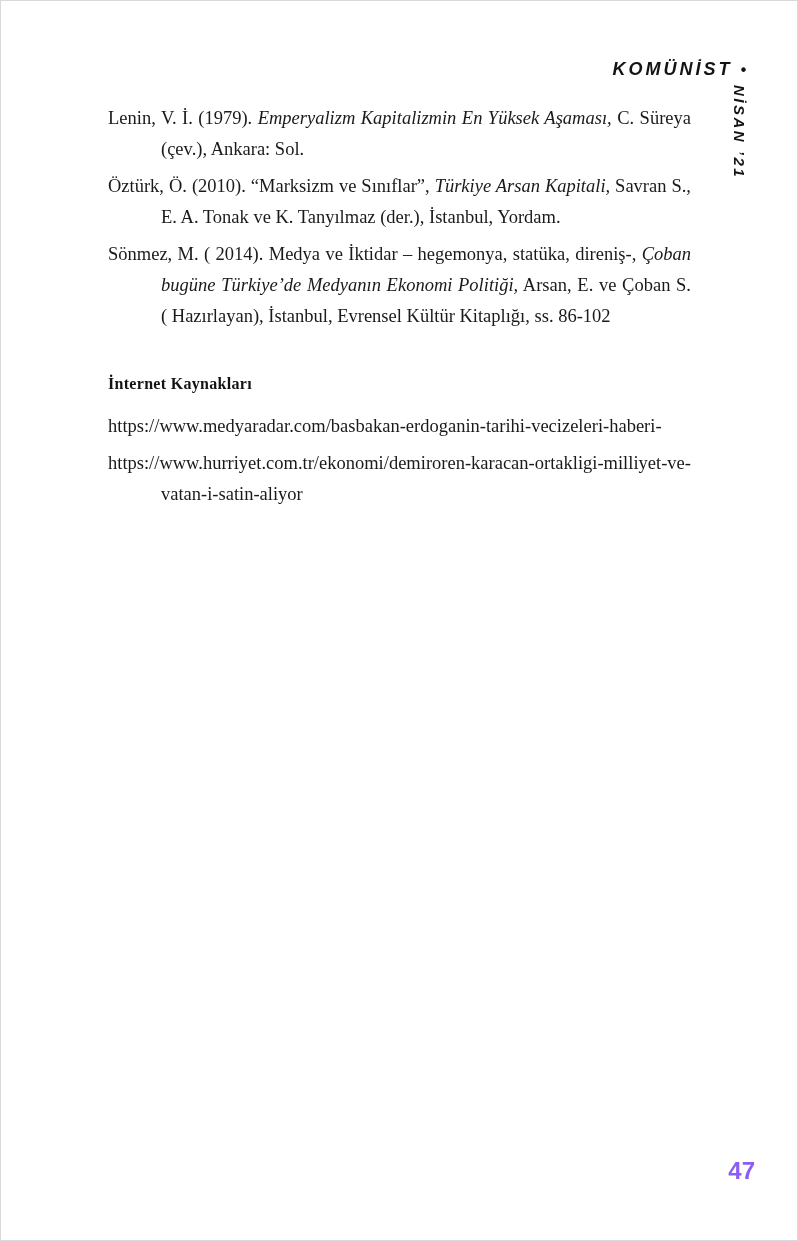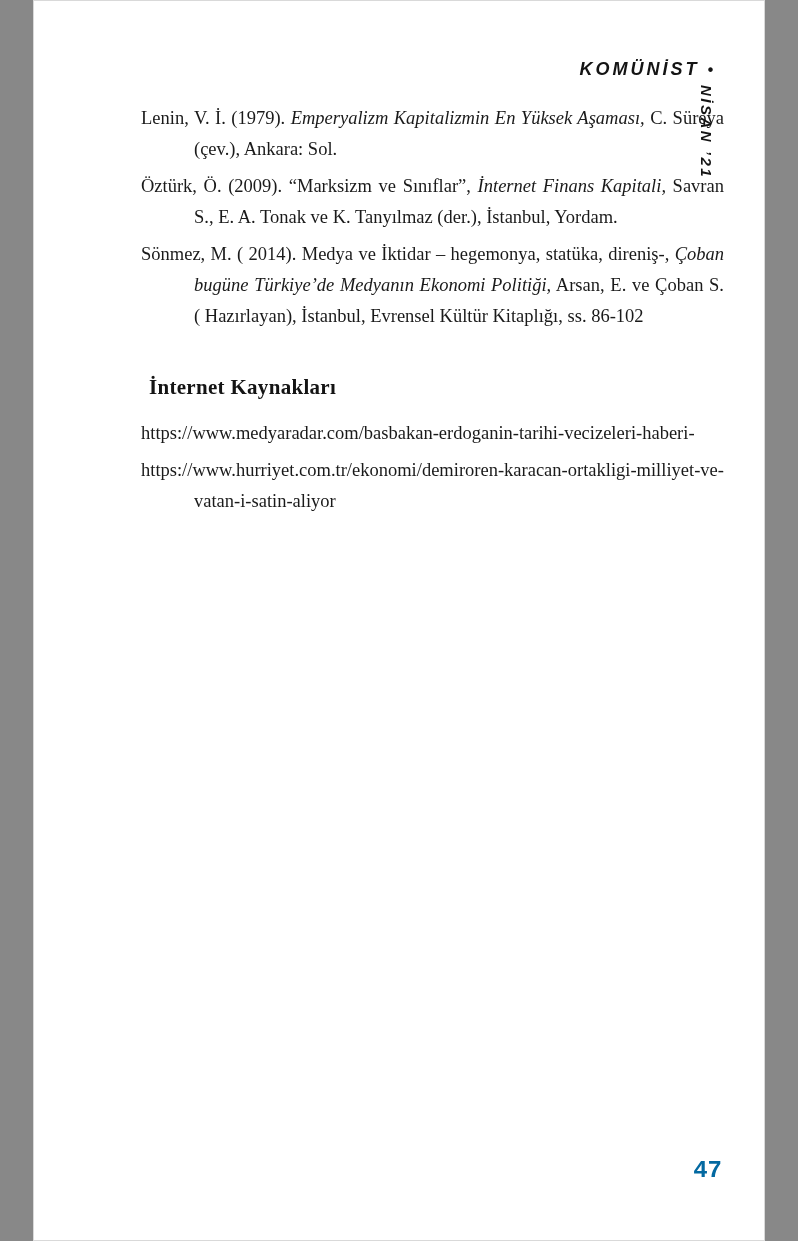--- a/index.html
+++ b/index.html
@@ -3,21 +3,21 @@
 <meta charset="utf-8">
 <style>
   html, body {
     margin: 0;
     padding: 0;
     background: #888;
     font-family: "Liberation Serif", serif;
   }
   .page {
     position: relative;
-    width: 732px;
+    width: 798px;
     height: 1241px;
     margin: 0 auto;
     background: #ffffff;
     box-sizing: border-box;
     border: 1px solid #d9d9d9;
     overflow: hidden;
     color: #1a1a1a;
   }
 
   
@@ -67,52 +67,52 @@
     text-align: justify;
     text-indent: -53px;
     padding-left: 53px;
     hyphens: manual;
     -webkit-hyphens: manual;
     color: #1a1a1a;
   }
   p.ref em { font-style: italic; }
 
   .internet-heading {
-    margin: 43px 0 18px 8px;
-    font-size: 21px;
+    margin: 43px 0 18px 0;
+    font-size: 16px;
     font-weight: bold;
     color: #141414;
     letter-spacing: 0.3px;
   }
 
   
   .page-number {
     position: absolute;
     top: 1156px;
     right: 42px;
-    font-family: Liberation Mono, monospace;
+    font-family: Liberation Sans, sans-serif;
     font-weight: bold;
     font-size: 24px;
-    color: #0369a1;
+    color: #8b5cf6;
   }
 </style>
 </head>
 <body>
 
 <div class="page">
 
   <div class="journal-header">
     <span>KOMÜNİST</span><span class="bullet">•</span>
   </div>
 
   <div class="issue-vertical">NİSAN ’21</div>
 
   <div class="content">
     <p class="ref"><span>Lenin, V. İ. (1979). </span><em>Emperyalizm Kapitalizmin En Yüksek Aşaması,</em><span> C. Sü­reya (çev.), Ankara: Sol.</span></p>
-    <p class="ref"><span>Öztürk, Ö. (2009). “Marksizm ve Sınıflar”, </span><em>İnternet Finans Kapitali,</em><span> Savran S., E. A. Tonak ve K. Tanyılmaz (der.), İstanbul, Yor­dam.</span></p>
+    <p class="ref"><span>Öztürk, Ö. (2010). “Marksizm ve Sınıflar”, </span><em>Türkiye Arsan Kapitali,</em><span> Savran S., E. A. Tonak ve K. Tanyılmaz (der.), İstanbul, Yor­dam.</span></p>
     <p class="ref"><span>Sönmez, M. ( 2014). Medya ve İktidar – hegemonya, statüka, dire­niş-, </span><em>Çoban bugüne Türkiye’de Medyanın Ekonomi Politiği,</em><span> Arsan, E. ve Çoban S. ( Hazırlayan), İstanbul, Evrensel Kültür Kitaplığı, ss. 86-102</span></p>
 
     <h2 class="internet-heading">İnternet Kaynakları</h2>
 
     <p class="ref">https://www.medyaradar.com/basbakan-erdoganin-tarihi-vecizele­ri-haberi-</p>
     <p class="ref">https://www.hurriyet.com.tr/ekonomi/demiroren-karacan-ortakli­gi-milliyet-ve-vatan-i-satin-aliyor</p>
   </div>
 
   <div class="page-number">47</div>
 

